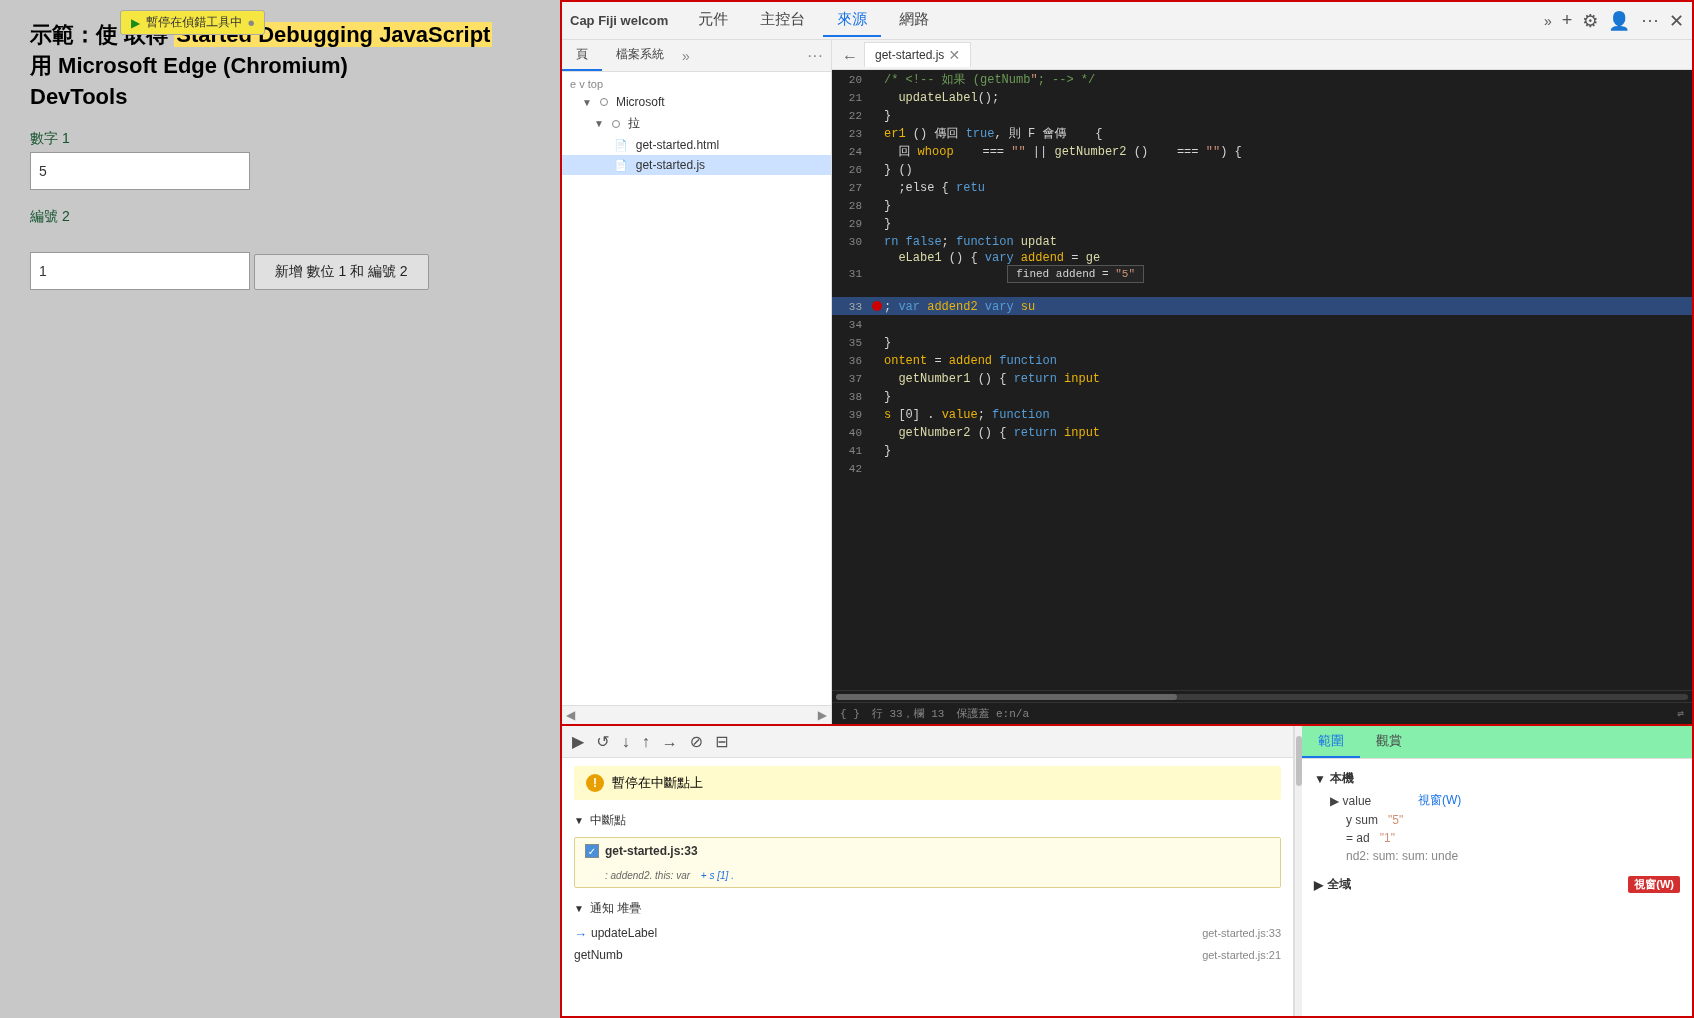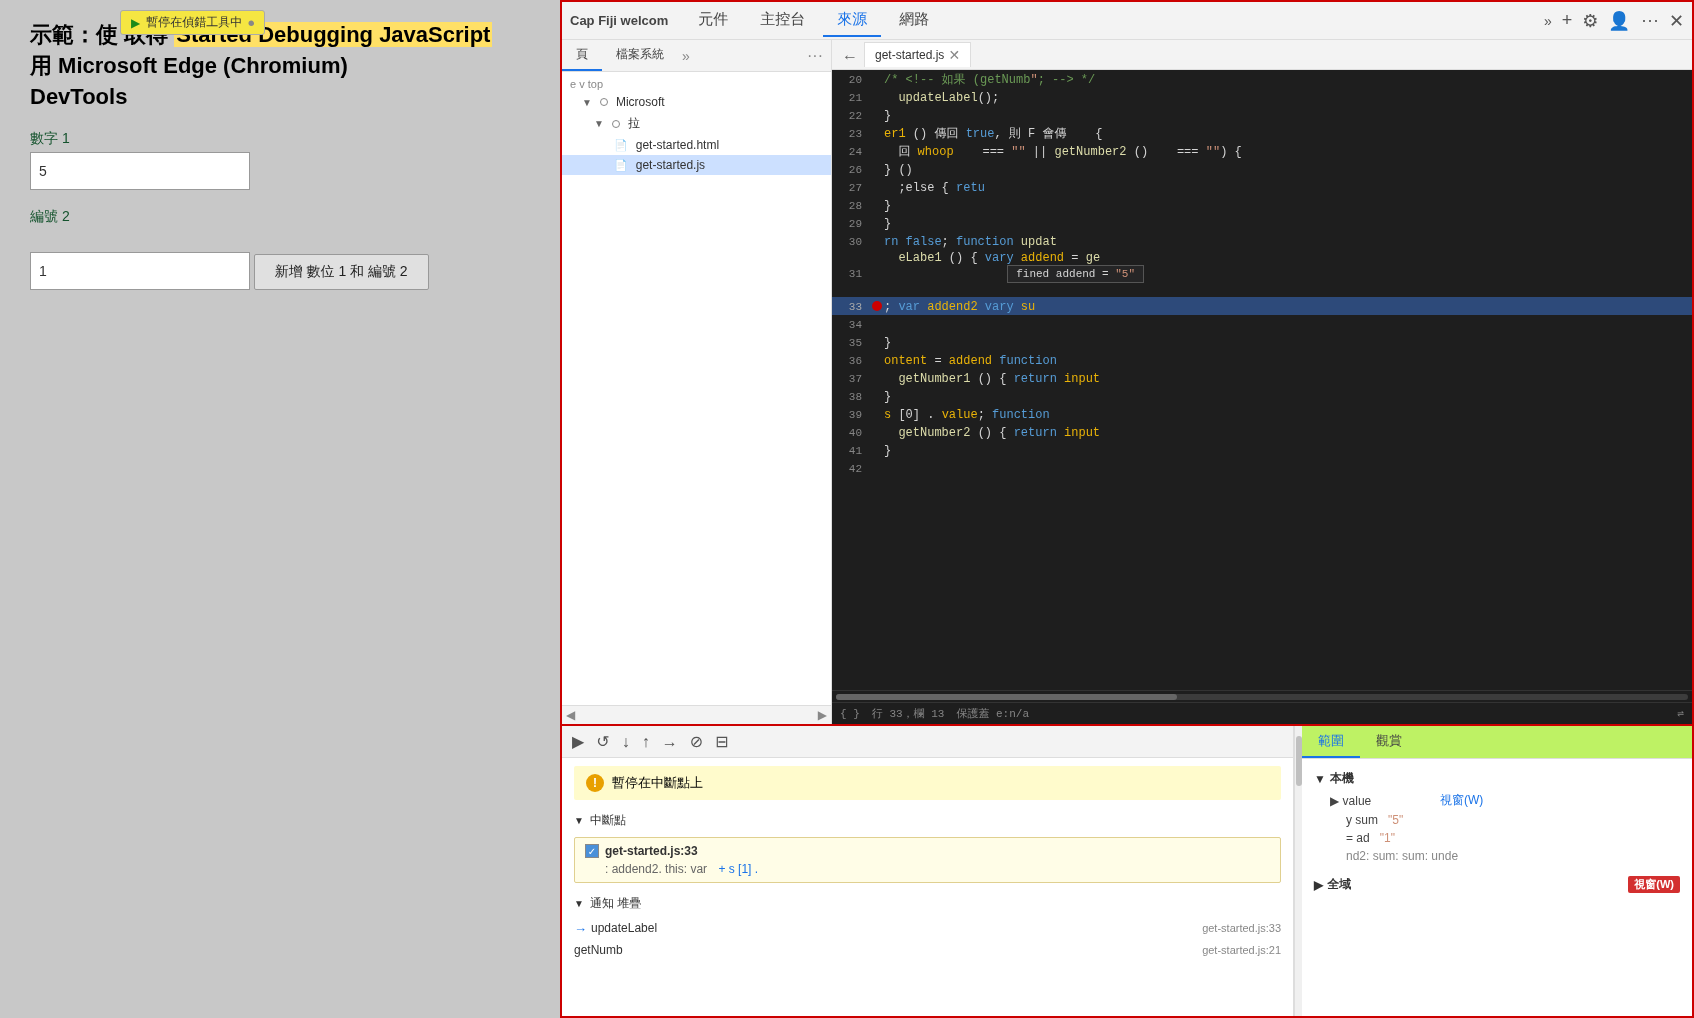--- a/index.html
+++ b/index.html
@@ -365,21 +365,21 @@
       height: 14px;
       border: 1px solid #888;
       background: #4a90d9;
       display: flex;
       align-items: center;
       justify-content: center;
       color: #fff;
       font-size: 10px;
     }
     .bp-name { font-weight: 600; }
-    .bp-detail { color: #666; font-size: 12px; margin-top: 4px; padding-left: 20px; }
+    .bp-detail { color: #666; font-size: 10px; margin-top: 12px; padding-left: 20px; font-style: italic; }
 
     .stack-section { margin-top: 8px; }
     .call-stack-item {
       display: flex;
       align-items: center;
       padding: 4px 0;
       font-size: 12px;
       gap: 4px;
     }
     .call-stack-item .arrow-icon { color: #1a73e8; font-size: 13px; }
@@ -390,21 +390,21 @@
     .scope-panel {
       width: 390px;
       min-width: 390px;
       display: flex;
       flex-direction: column;
       background: #fff;
     }
     .scope-tabs {
       display: flex;
       border-bottom: 1px solid #ddd;
-      background: #bef264;
+      background: #86efac;
     }
     .scope-tab {
       padding: 6px 16px;
       font-size: 13px;
       color: #444;
       cursor: pointer;
       border-bottom: 2px solid transparent;
     }
     .scope-tab.active {
       border-bottom: 2px solid #1a73e8;
@@ -423,21 +423,20 @@
       color: #333;
       padding: 3px 0;
       cursor: pointer;
       font-weight: 600;
     }
     .scope-item {
       display: flex;
       align-items: center;
       padding: 2px 0 2px 16px;
       font-size: 12px;
-      gap: 22px;
     }
     .scope-item .prop-name { color: #444; min-width: 80px; }
     .scope-item .prop-link { color: #1a73e8; cursor: pointer; }
     .scope-sub-item {
       padding: 2px 0 2px 32px;
       font-size: 12px;
       color: #444;
     }
     .scope-sub-item .prop-val { color: #ce9178; }
 

